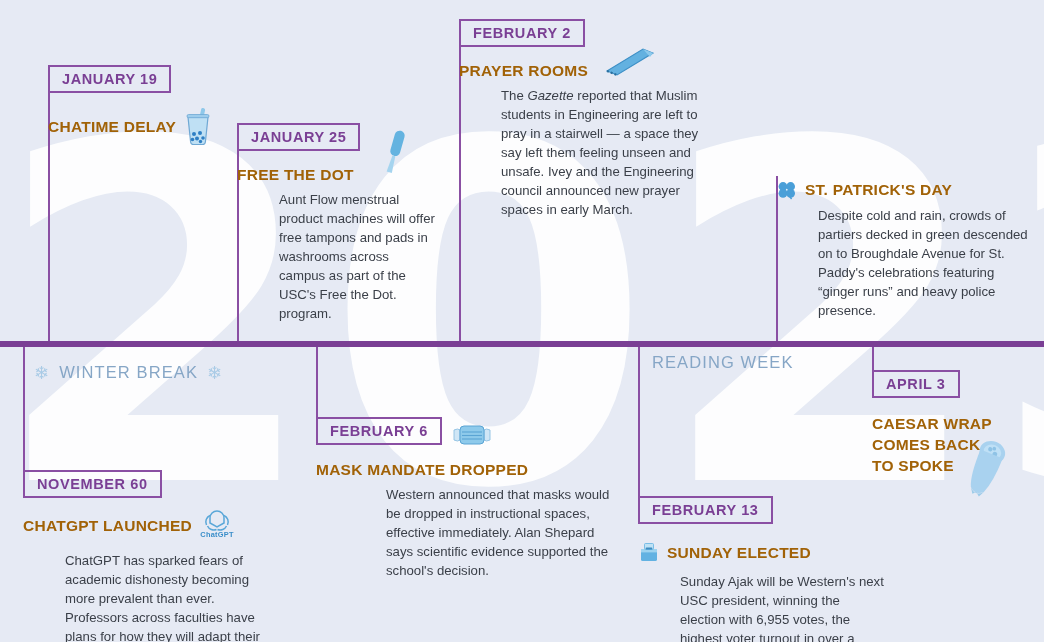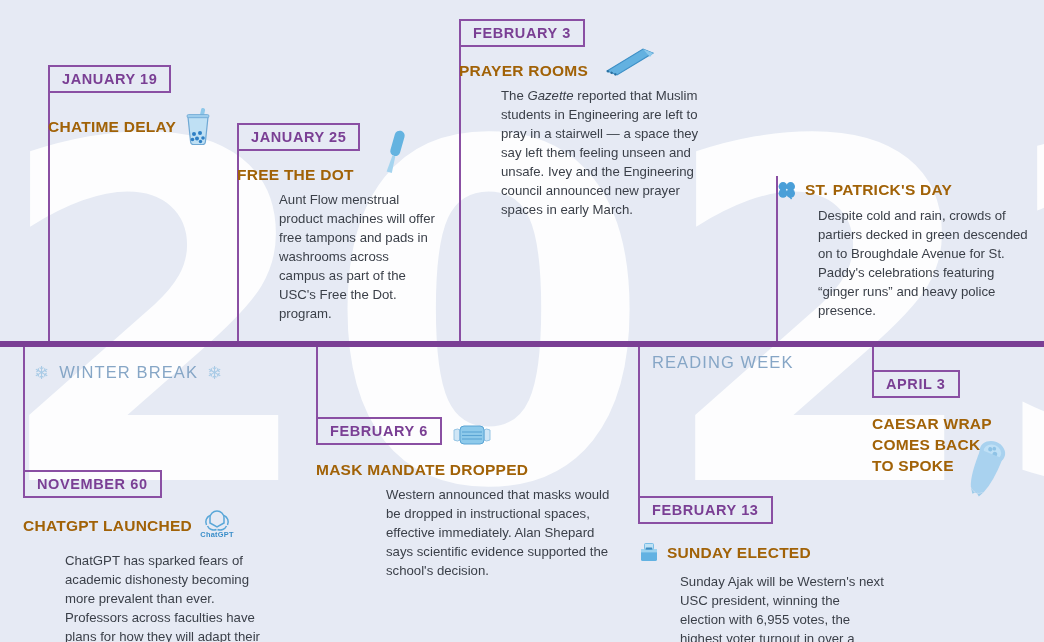--- a/index.html
+++ b/index.html
@@ -193,21 +193,21 @@
   <span class="inline-icon ico" style="left:382px; top:126px;">
     <svg class="icon-img emoji-tampon" viewBox="0 0 26 52">
       <g transform="rotate(16 13 26)">
         <rect x="8" y="4" width="10" height="26" rx="5" fill="#64b3e0"></rect>
         <path d="M11.5 30 h3 l1.2 17 h-5.4 Z" fill="#a5d4ef"></path>
       </g>
     </svg>
   </span>
 
   <div class="entry" style="left:459px; top:19px; width:280px;">
-    <div class="date-badge">FEBRUARY 3</div>
+    <div class="date-badge">FEBRUARY 2</div>
     <div class="headline">
       <span>PRAYER ROOMS</span>
       <span class="ico" style="margin-left:8px;margin-top:-18px;">
         <svg class="icon-img emoji-plane" viewBox="0 0 54 34">
           <path d="M4 26 L40 4 L50 8 L14 30 Z" fill="#63b1e0" stroke="#3d8fc6" stroke-width="1.1"></path>
           <path d="M40 4 L50 8 L47 12 Z" fill="#8cc9ec"></path>
           <path d="M4 26 L14 30" stroke="#2a6f9e" stroke-width="2" stroke-dasharray="2 2"></path>
         </svg>
       </span>
     </div>

